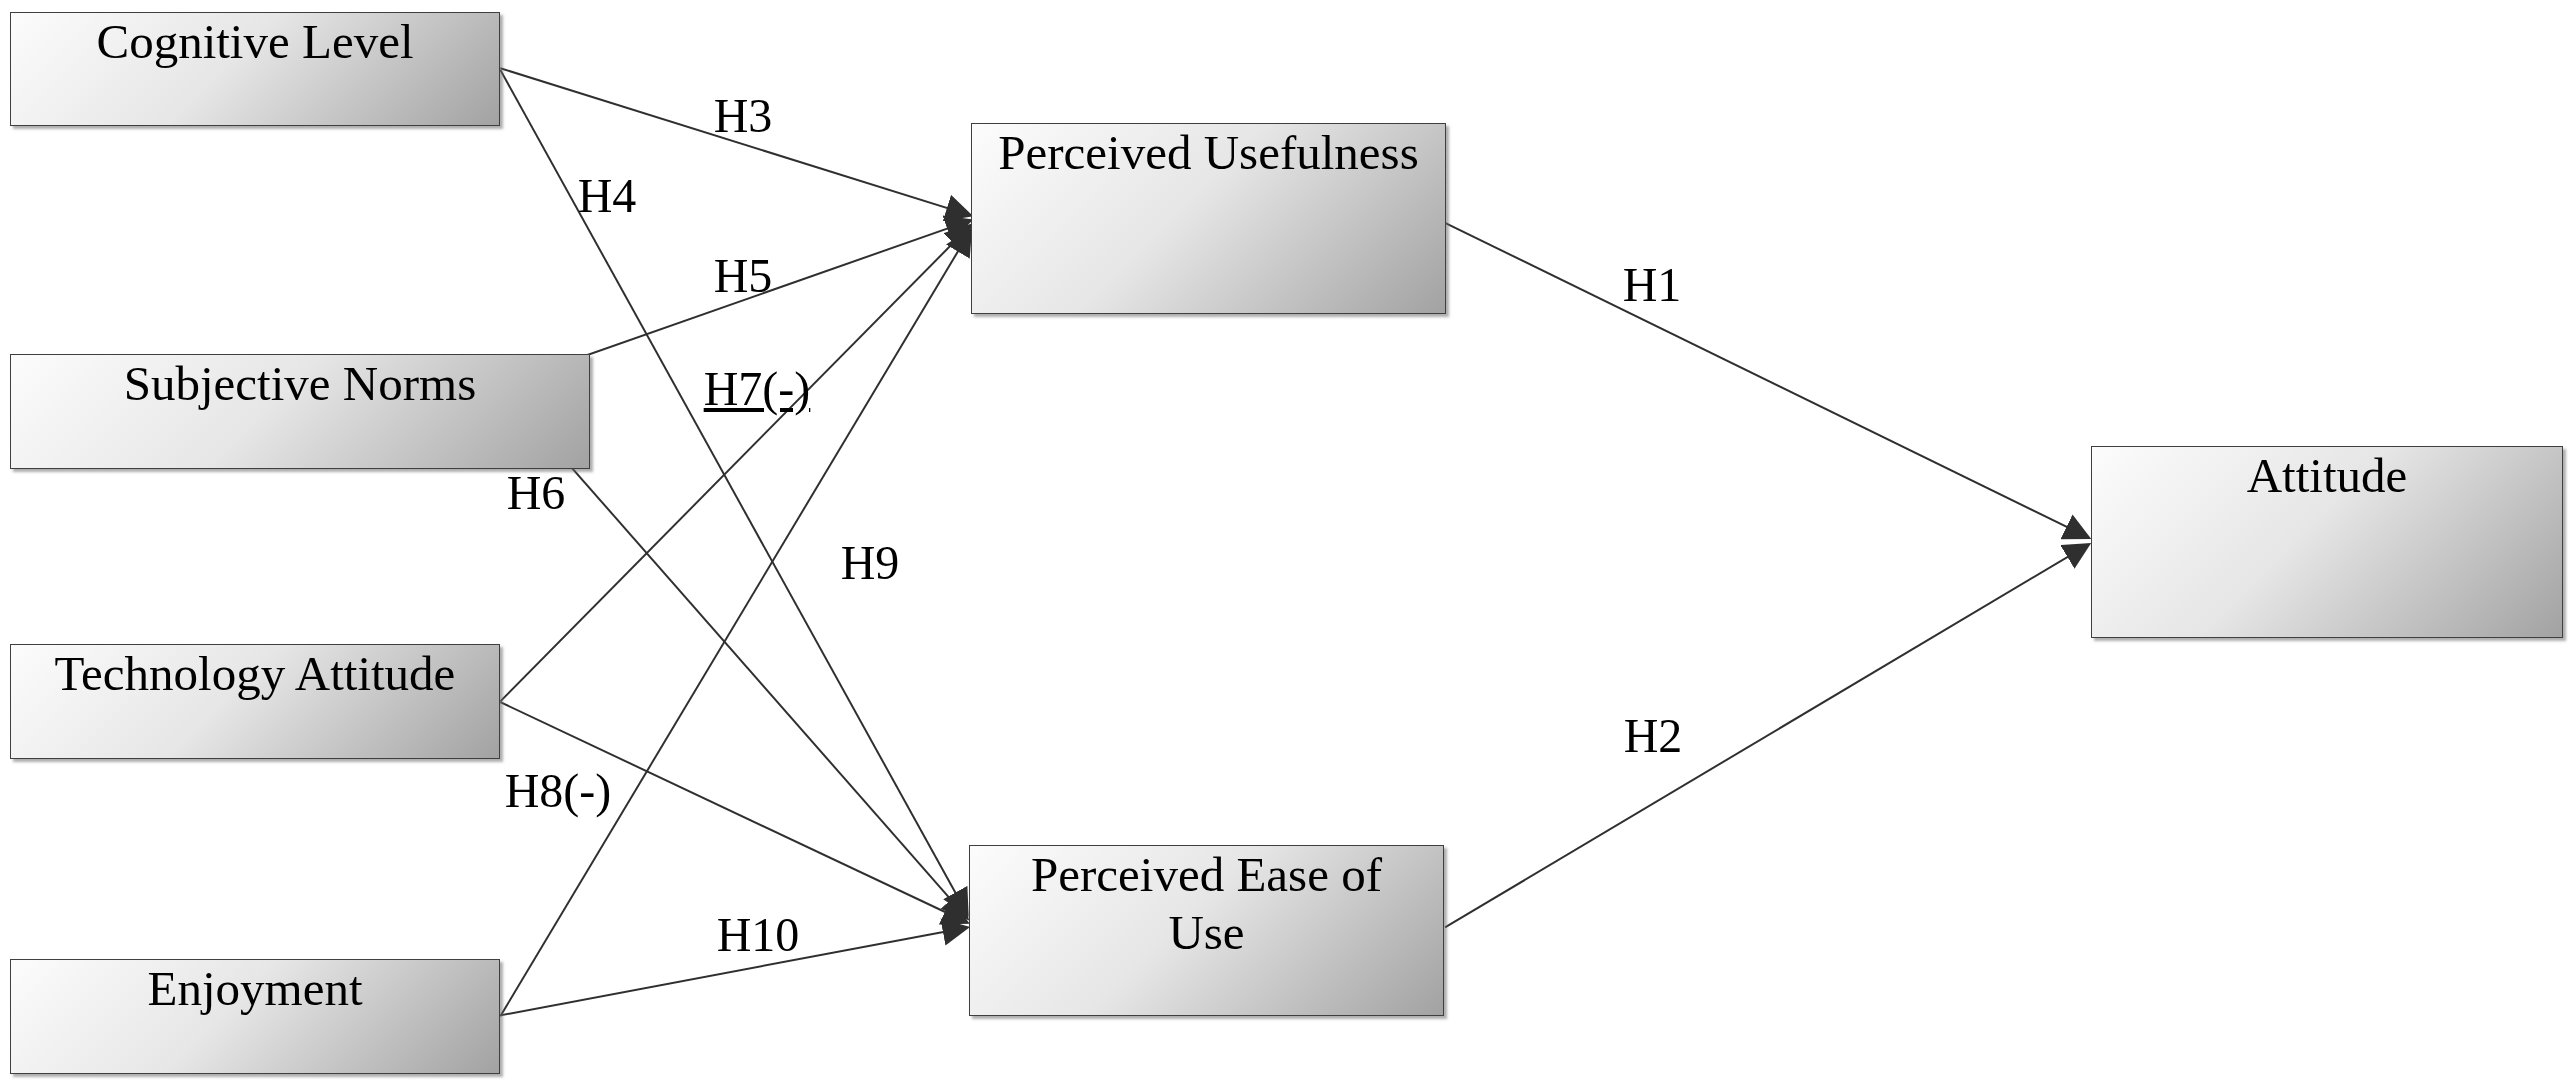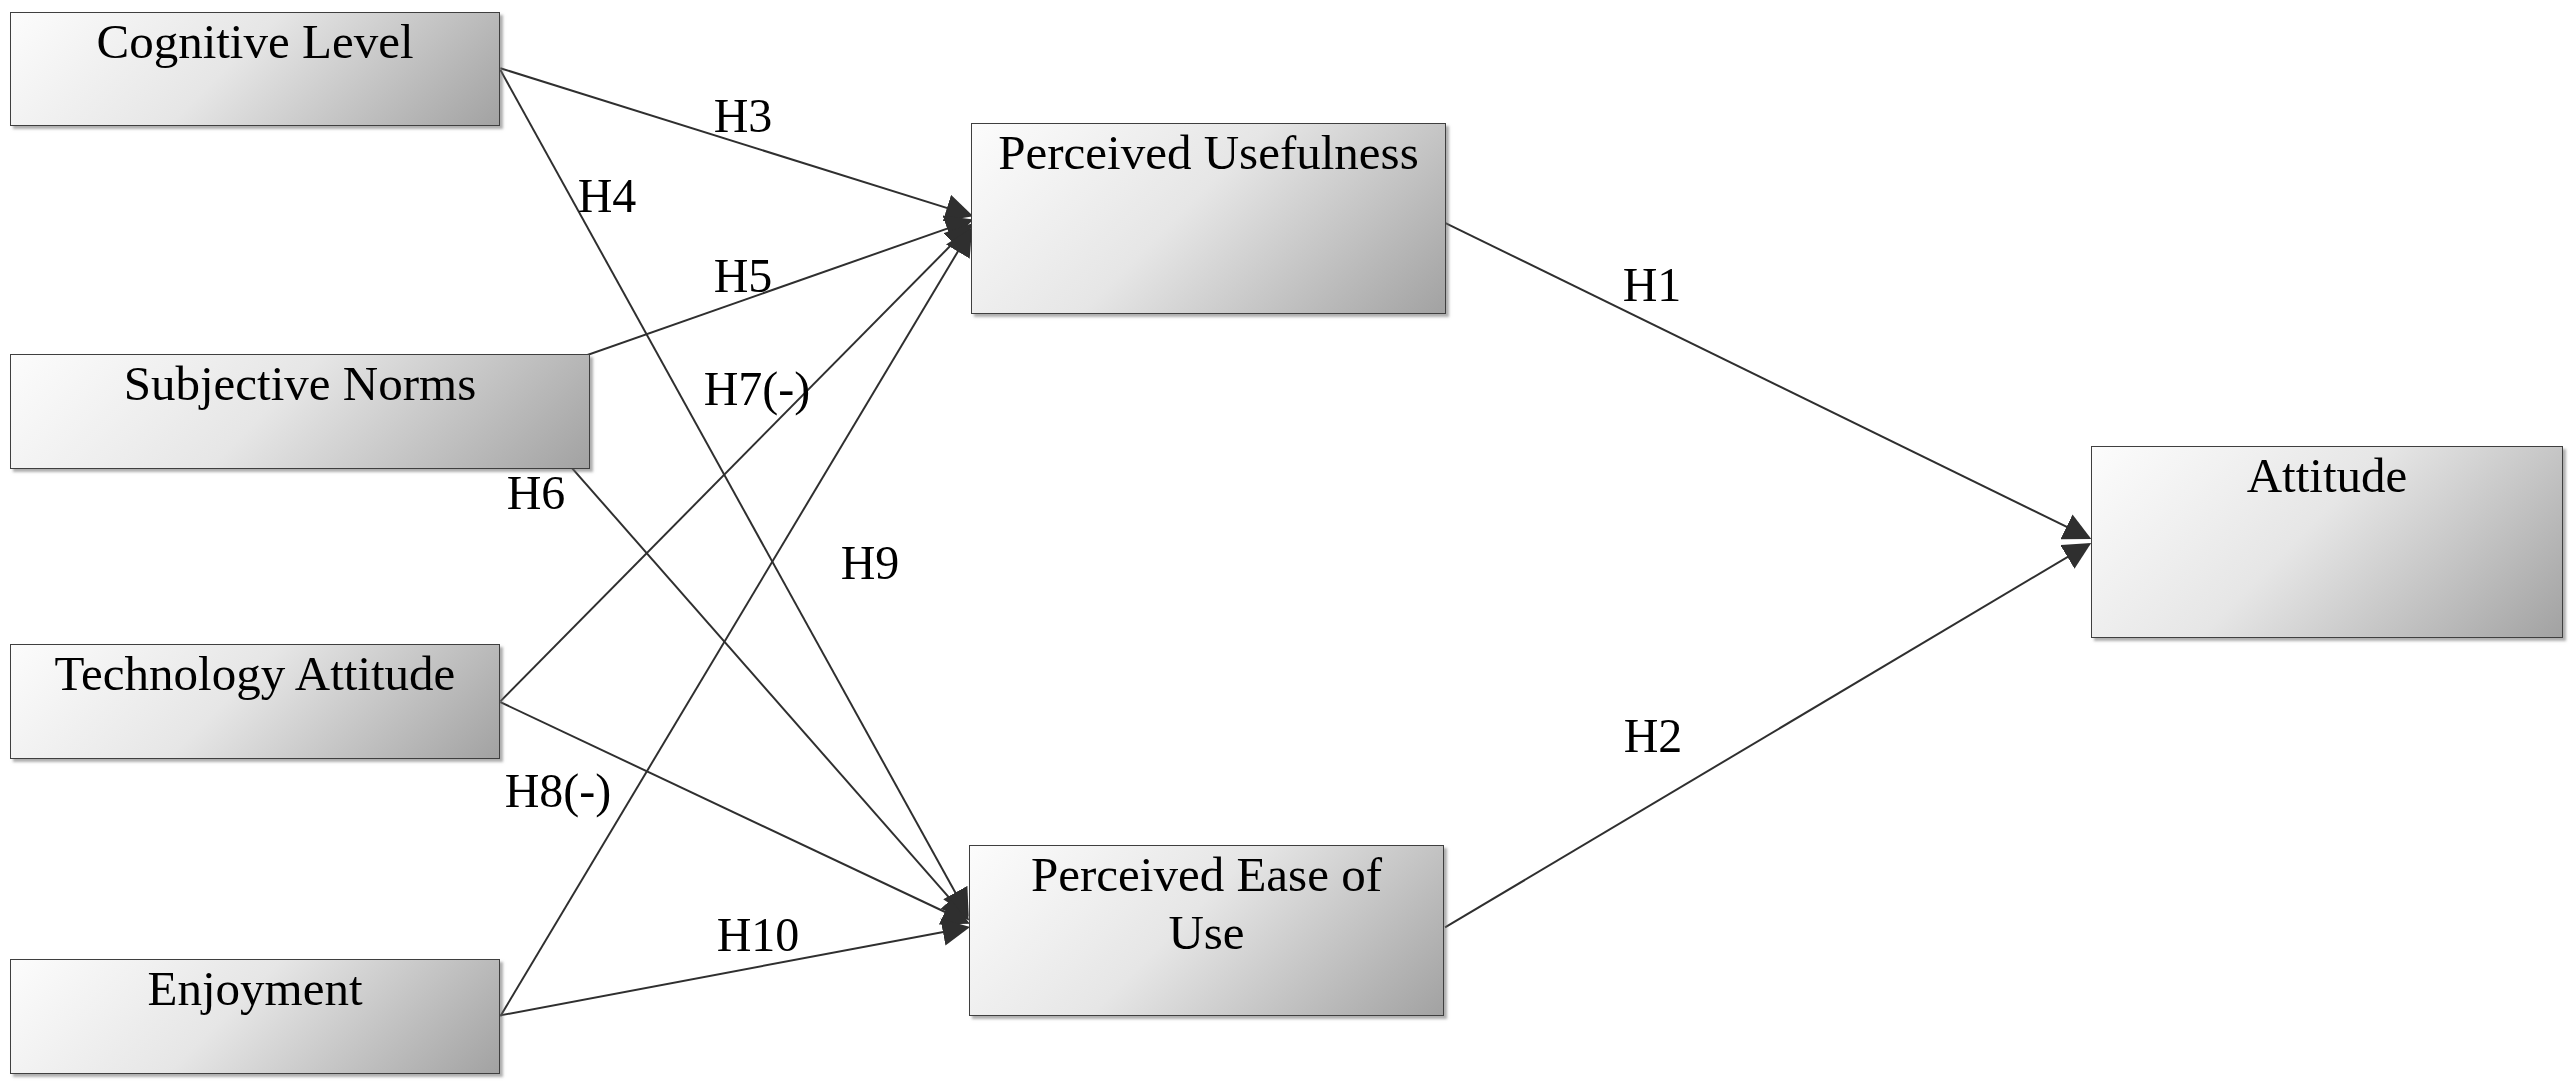--- a/index.html
+++ b/index.html
@@ -112,19 +112,19 @@
   <div class="node wrap-narrow" style="left:969px; top:845px; width:475px; height:171px;">
     <span class="node-label">Perceived Ease of Use</span>
   </div>
 
   <span class="edge-label" style="left:1652px; top:285px;">H1</span>
   <span class="edge-label" style="left:1653px; top:736px;">H2</span>
   <span class="edge-label" style="left:743px;  top:116px;">H3</span>
   <span class="edge-label" style="left:607px;  top:196px;">H4</span>
   <span class="edge-label" style="left:743px;  top:276px;">H5</span>
   <span class="edge-label" style="left:536px;  top:493px;">H6</span>
-  <span class="edge-label" style="left:757px;  top:389px;">H7(-)</span>
+  <span class="edge-label" style="left:757px;  top:389px;text-decoration:underline;">H7(-)</span>
   <span class="edge-label" style="left:558px;  top:791px;">H8(-)</span>
   <span class="edge-label" style="left:870px; top:520px;margin-top:43px;">H9</span>
   <span class="edge-label" style="left:758px;  top:935px;">H10</span>
 
 </div>
 
 
 </body></html>

